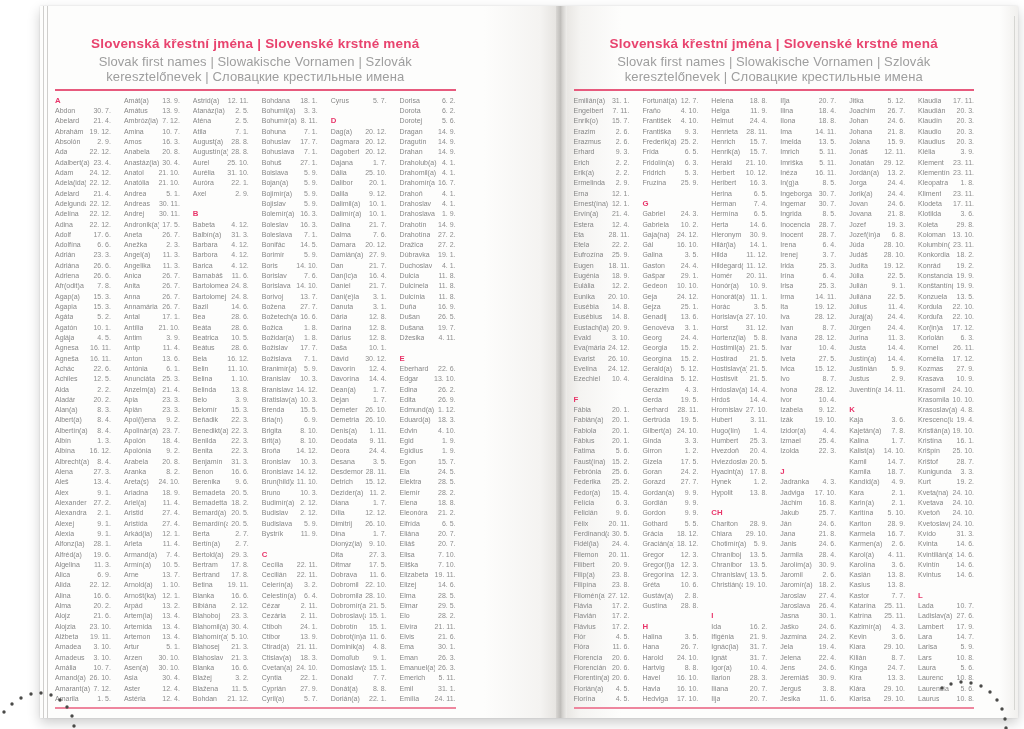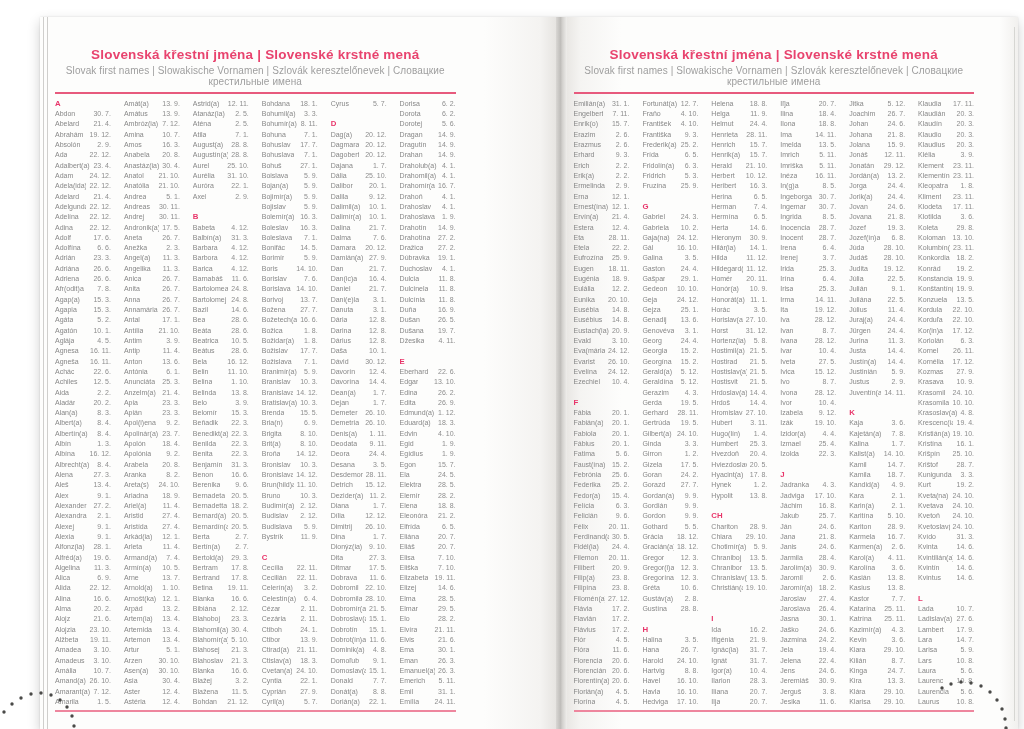--- a/index.html
+++ b/index.html
@@ -1,25 +1,25 @@
 <!DOCTYPE html>
 <html><head>
 <meta charset="utf-8">
 <style>
   html,body{margin:0;padding:0;}
   body{width:1024px;height:729px;background:#ffffff;font-family:"Liberation Sans",sans-serif;position:relative;overflow:hidden;}
-  .book{position:absolute;left:40px;top:17px;width:978px;height:712px;display:flex;background:#0c4a6e;box-shadow:0 5px 12px rgba(0,0,0,.20),0 0 2px rgba(0,0,0,.10);}
+  .book{position:absolute;left:40px;top:6px;width:978px;height:712px;display:flex;background:#0c4a6e;box-shadow:0 5px 12px rgba(0,0,0,.20),0 0 2px rgba(0,0,0,.10);}
   .page{position:relative;flex:1;overflow:hidden;box-sizing:border-box;}
   .page.left{background:linear-gradient(to right,#fdfdfc 0%,#fdfdfc 86%,#f4f3f1 97%,#e6e4e1 100%);padding:30px 100px 0 15px;}
   .page.right{background:linear-gradient(to right,#e9e7e4 0%,#f5f4f2 3%,#fdfdfc 12%,#fdfdfc 96%,#f1f0ee 100%);padding:30px 44px 0 7px;}
   .gutter{width:11px;background:linear-gradient(to right,#d9d7d4 0%,#bfbdba 40%,#d4d2cf 60%,#efeeec 100%);}
   .gutter .edge1,.gutter .edge2{position:absolute;top:0;bottom:0;width:1px;background:rgba(120,118,115,.35);}
   .hdr{text-align:center;}
   .title{font-size:13.5px;font-weight:bold;color:#e8436e;line-height:15px;letter-spacing:.2px;}
-  .subtitle{font-size:10px;color:#9e9e9e;margin-top:3px;letter-spacing:.1px;}
+  .subtitle{font-size:13px;color:#9e9e9e;margin-top:3px;letter-spacing:.1px;}
   .rule{height:1.8px;background:#e75a7d;margin-top:5px;}
   .cols{display:grid;grid-template-columns:repeat(6,1fr);column-gap:13px;margin-top:5px;}
   .col{min-width:0;}
   .row{height:10.32px;line-height:10.6px;font-size:7px;color:#878787;display:flex;justify-content:space-between;white-space:nowrap;}
   .row .nm{overflow:hidden;}
   .row .dt{color:#8d8d8d;padding-left:3px;}
   .row.letter{color:#e8356a;font-weight:bold;font-size:7.8px;}
   .bottom-rule{height:1.6px;background:#ee869e;margin-top:3px;}
   .deco{position:absolute;}
   .pageedge-right{position:absolute;top:10px;bottom:8px;width:1px;background:rgba(150,148,144,.30);}

